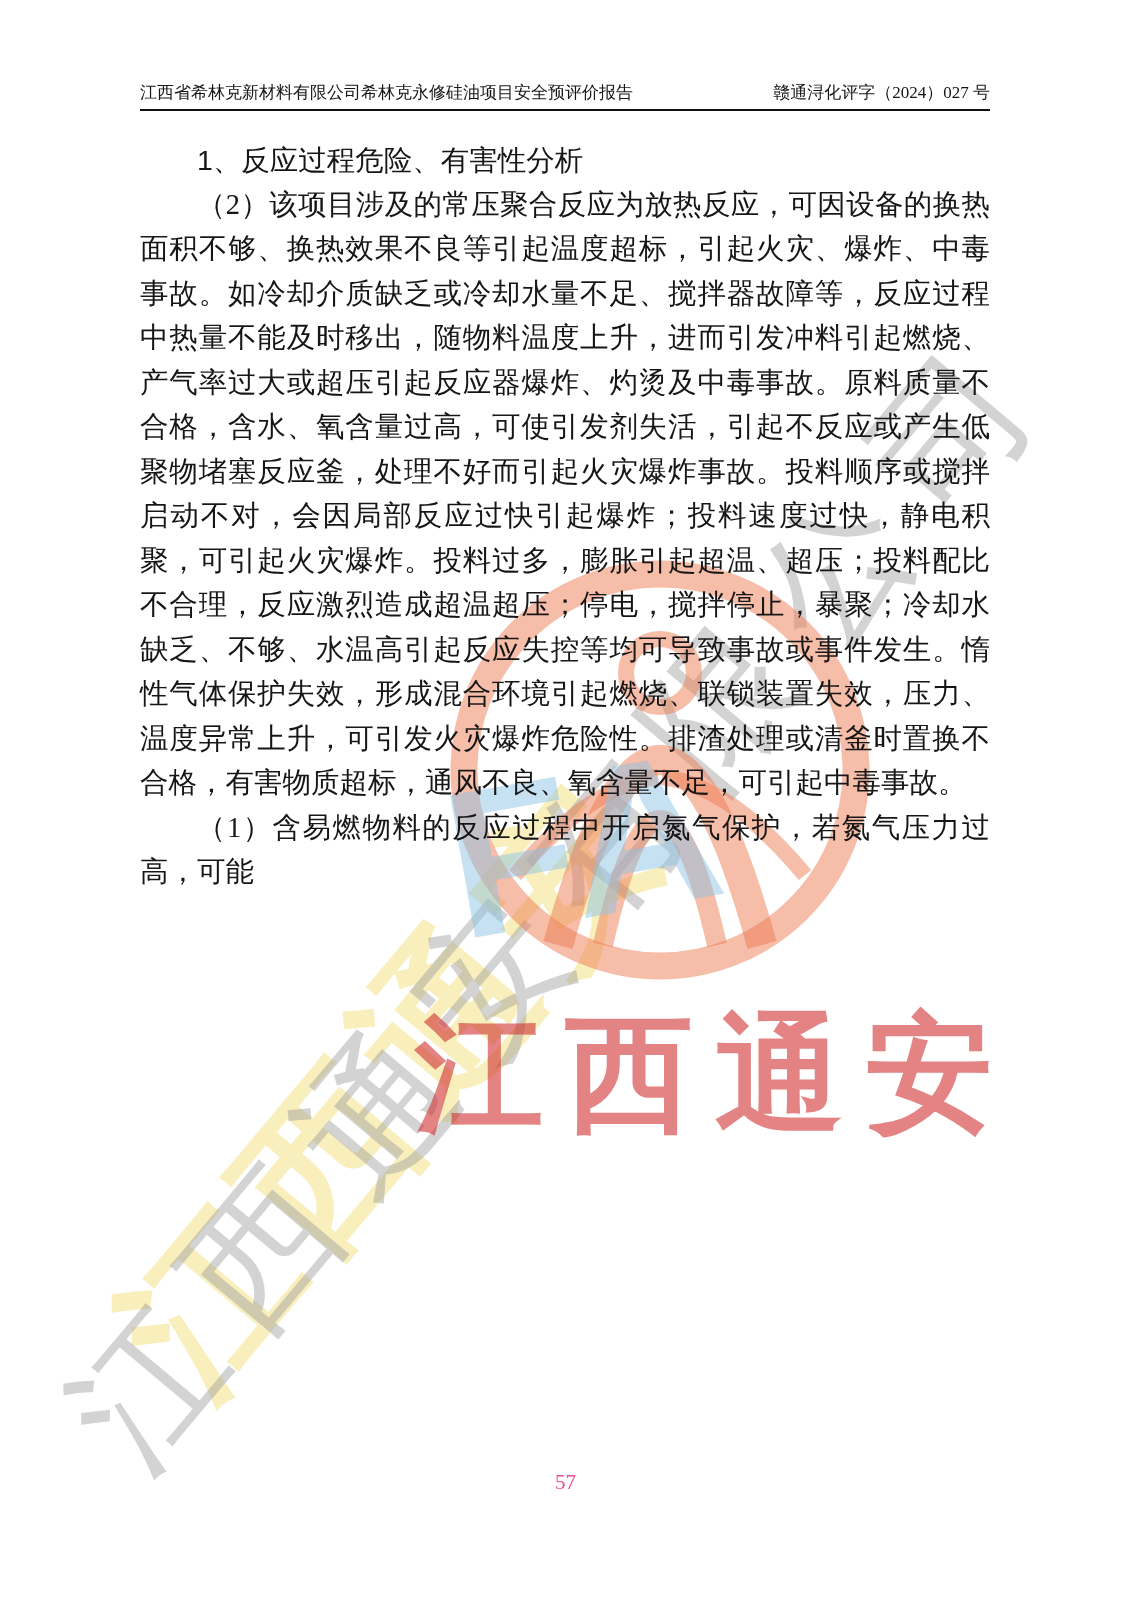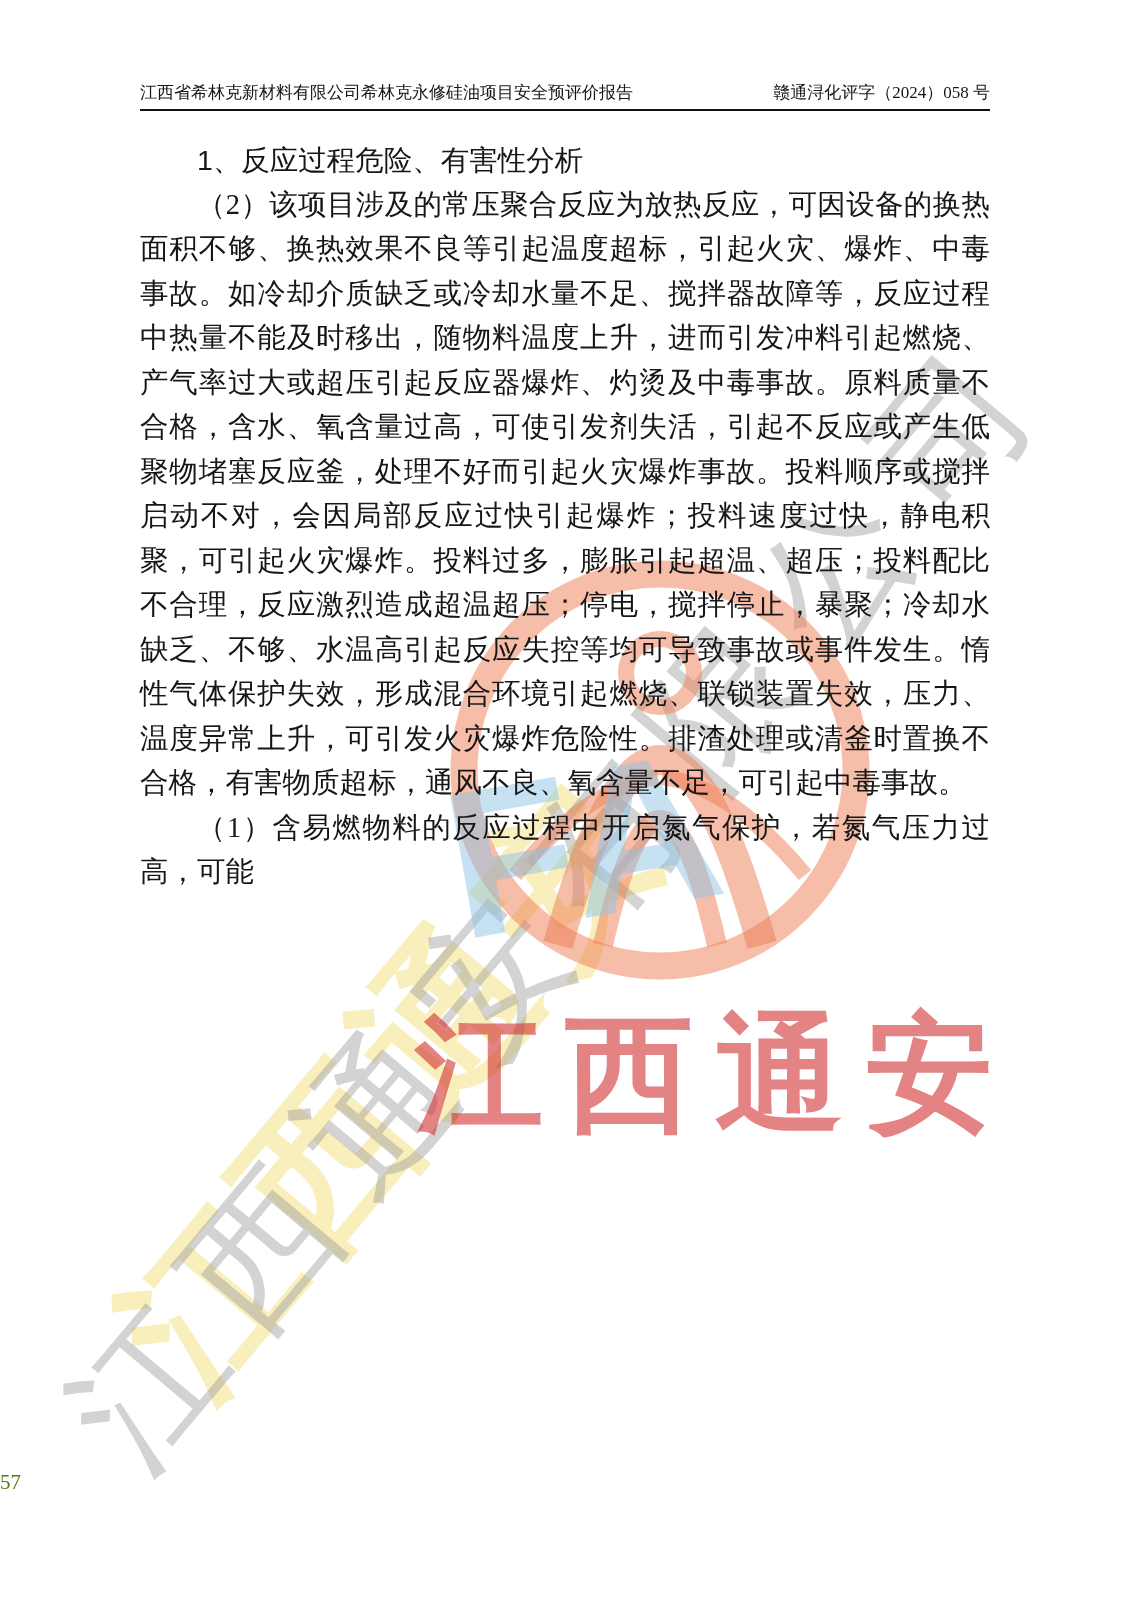--- a/index.html
+++ b/index.html
@@ -64,21 +64,21 @@
     font-weight:bold;font-size:30px;line-height:42px;text-align:left;
   }
   .subhead{
     margin:0;text-indent:2em;font-weight:normal;
     font-family:"Liberation Sans","DejaVu Sans",sans-serif;
     font-size:28.5px;line-height:44.5px;text-align:left;
   }
   
   .footer{
     position:absolute;left:0;top:1470px;width:100%;z-index:1;
-    text-align:left;font-size:21px;color:#4d7c0f;
+    text-align:center;font-size:21px;color:#ec4899;
   }
 </style>
 </head>
 <body>
 
 <div class="page">
 
   <div class="wm-layer">
     <div class="wm-yellow">江西通安</div>
     <div class="wm-gray">江西通安有限公司</div>
@@ -91,21 +91,21 @@
         <path d="M 75,330 Q 150,240 218,232" stroke-width="16"></path>
         <path d="M 365,330 Q 290,240 222,232" stroke-width="16"></path>
       </g>
     </svg>
     <div class="wm-blue">FA</div>
     <div class="wm-red">江西通安</div>
   </div>
 
   <div class="header">
     <span>江西省希林克新材料有限公司希林克永修硅油项目安全预评价报告</span>
-    <span>赣通浔化评字（2024）058 号</span>
+    <span>赣通浔化评字（2024）027 号</span>
   </div>
 
   <div class="content">
     <p class="subhead">1、反应过程危险、有害性分析</p>
     <p class="para">（2）该项目涉及的常压聚合反应为放热反应，可因设备的换热面积不够、换热效果不良等引起温度超标，引起火灾、爆炸、中毒事故。如冷却介质缺乏或冷却水量不足、搅拌器故障等，反应过程中热量不能及时移出，随物料温度上升，进而引发冲料引起燃烧、产气率过大或超压引起反应器爆炸、灼烫及中毒事故。原料质量不合格，含水、氧含量过高，可使引发剂失活，引起不反应或产生低聚物堵塞反应釜，处理不好而引起火灾爆炸事故。投料顺序或搅拌启动不对，会因局部反应过快引起爆炸；投料速度过快，静电积聚，可引起火灾爆炸。投料过多，膨胀引起超温、超压；投料配比不合理，反应激烈造成超温超压；停电，搅拌停止，暴聚；冷却水缺乏、不够、水温高引起反应失控等均可导致事故或事件发生。惰性气体保护失效，形成混合环境引起燃烧、联锁装置失效，压力、温度异常上升，可引发火灾爆炸危险性。排渣处理或清釜时置换不合格，有害物质超标，通风不良、氧含量不足，可引起中毒事故。</p>
     <p class="para">（1）含易燃物料的反应过程中开启氮气保护，若氮气压力过高，可能</p>
   </div>
 
   <div class="footer">57</div>
 

